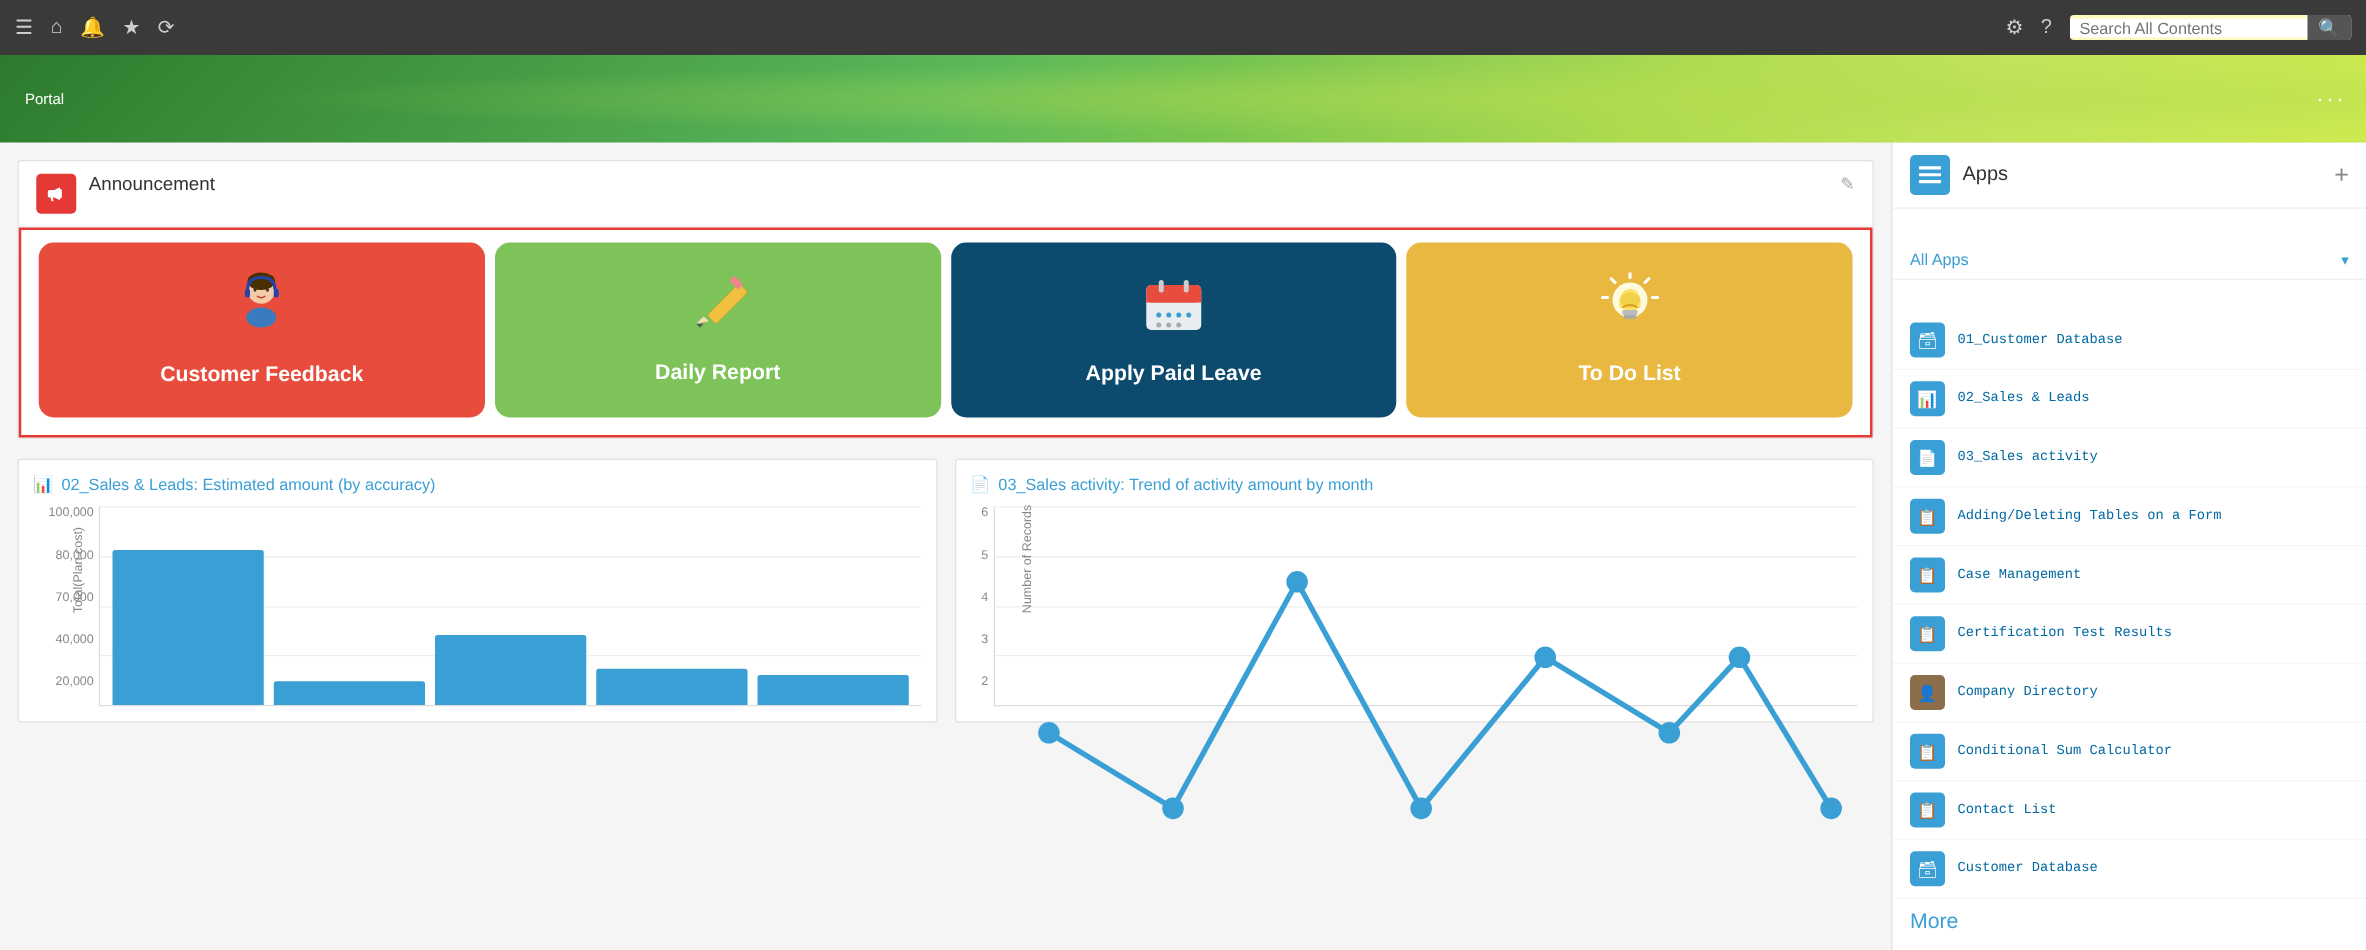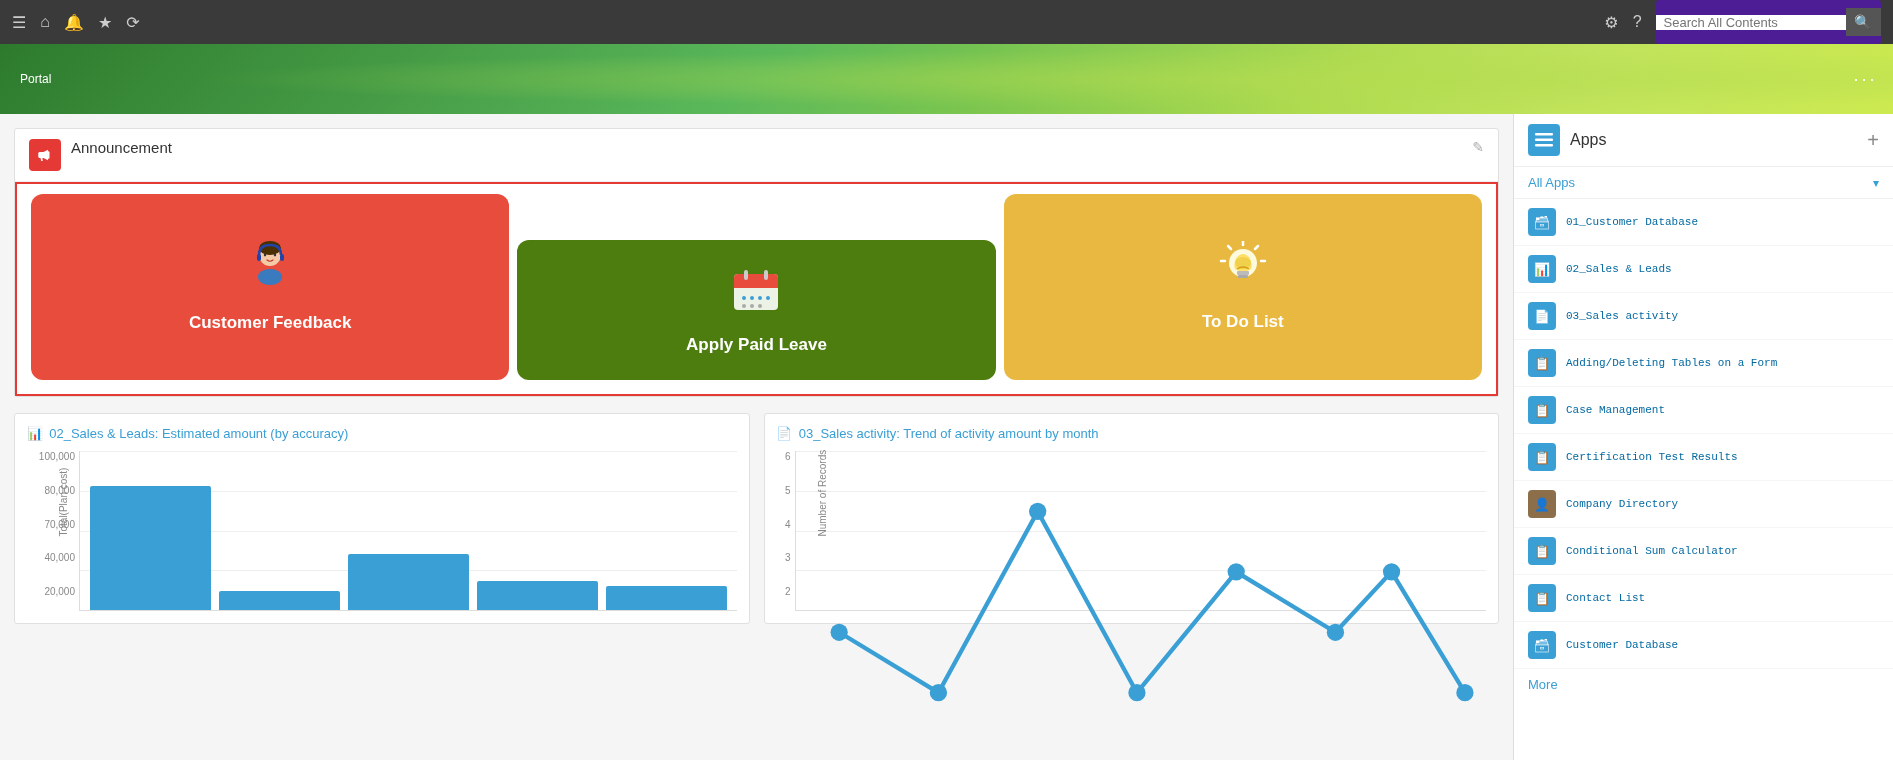--- a/index.html
+++ b/index.html
@@ -13,24 +13,24 @@
       align-items: center;
       padding: 0 12px;
       gap: 14px;
       position: relative;
     }
     .topbar-icon { color: #ccc; font-size: 16px; cursor: pointer; }
     .topbar-spacer { flex: 1; }
     .search-box {
       display: flex;
       align-items: center;
-      background: #4c1d95;
+      background: #fef9c3;
       border-radius: 3px;
       overflow: hidden;
-      height: 44px;
+      height: 20px;
     }
     .search-box input {
       border: none;
       outline: none;
       padding: 0 8px;
       font-size: 13px;
       width: 190px;
       color: #555;
     }
     .search-box button {
@@ -148,21 +148,21 @@
       color: #fff;
       font-weight: bold;
       font-size: 15px;
       text-align: center;
       min-height: 140px;
       position: relative;
       transition: opacity 0.2s;
     }
     .tile-red { background: #e74c3c; }
     .tile-green { background: #7dc35a; }
-    .tile-blue { background: #4d7c0f; margin-top: 46px; }
+    .tile-blue { background: #0c4a6e; }
     .tile-yellow { background: #e8b840; }
     .tile-icon { font-size: 42px; margin-bottom: 8px; }
     .tile-label { font-size: 17px; font-weight: bold; line-height: 1.3; }
 
     
     .charts-row {
       display: flex;
       gap: 14px;
       margin-top: 4px;
     }
@@ -182,20 +182,21 @@
       gap: 6px;
     }
 
     
     .sidebar {
       width: 380px;
       background: #fff;
       border-left: 1px solid #ddd;
       display: flex;
       flex-direction: column;
+      gap: 25px;
     }
     .sidebar-header {
       display: flex;
       align-items: center;
       padding: 10px 14px;
       border-bottom: 1px solid #eee;
     }
     .sidebar-header-icon {
       width: 32px;
       height: 32px;
@@ -261,21 +262,21 @@
       flex-shrink: 0;
     }
     .app-list-icon.brown { background: #8d6e4a; }
     .app-list-name {
       font-size: 11px;
       color: #0369a1;
       font-family: Liberation Mono, monospace;
     }
     .more-link {
       color: #3a9fd5;
-      font-size: 13px;
+      font-size: 17px;
       padding: 8px 14px;
       cursor: pointer;
       display: block;
     }
   </style>
 </head>
 <body>
 
 <nav class="topbar">
   <span class="topbar-icon">☰</span>
@@ -330,20 +331,35 @@
                 <ellipse cx="22" cy="16" rx="1.2" ry="1.4" fill="#333"></ellipse>
                 <ellipse cx="32" cy="16" rx="1.2" ry="1.4" fill="#333"></ellipse>
                 <path d="M24 21 Q27 23.5 30 21" stroke="#c0392b" stroke-width="1.2" fill="none" stroke-linecap="round"></path>
 
                 <ellipse cx="27" cy="38" rx="12" ry="8" fill="#3a7abf"></ellipse>
               </svg>
             </div>
             <span class="tile-label">Customer Feedback</span>
           </div>
 
+          <div class="app-tile tile-green">
+            <div class="tile-icon">
+              
+              <svg width="50" height="50" viewBox="0 0 50 50">
+                <rect x="28" y="6" width="10" height="36" rx="2" transform="rotate(45 33 24)" fill="#f0c040"></rect>
+                <rect x="28" y="6" width="10" height="36" rx="2" transform="rotate(45 33 24)" fill="none" stroke="#d4a020" stroke-width="0.5"></rect>
+
+                <polygon points="8,40 14,34 18,38" fill="#f5deb3"></polygon>
+                <polygon points="8,40 11,43 14,40 8,40" fill="#555"></polygon>
+
+                <rect x="35" y="4" width="10" height="6" rx="1" transform="rotate(45 40 7)" fill="#e88"></rect>
+              </svg>
+            </div>
+            <span class="tile-label">Daily Report</span>
+          </div>
 
           <div class="app-tile tile-blue">
             <div class="tile-icon">
               
               <svg width="52" height="52" viewBox="0 0 52 52">
                 <rect x="4" y="10" width="44" height="36" rx="4" fill="white" opacity="0.9"></rect>
                 <rect x="4" y="10" width="44" height="14" rx="4" fill="#e74c3c"></rect>
                 <rect x="4" y="20" width="44" height="4" fill="#e74c3c"></rect>
 
                 <rect x="14" y="6" width="4" height="10" rx="2" fill="#ccc"></rect>

